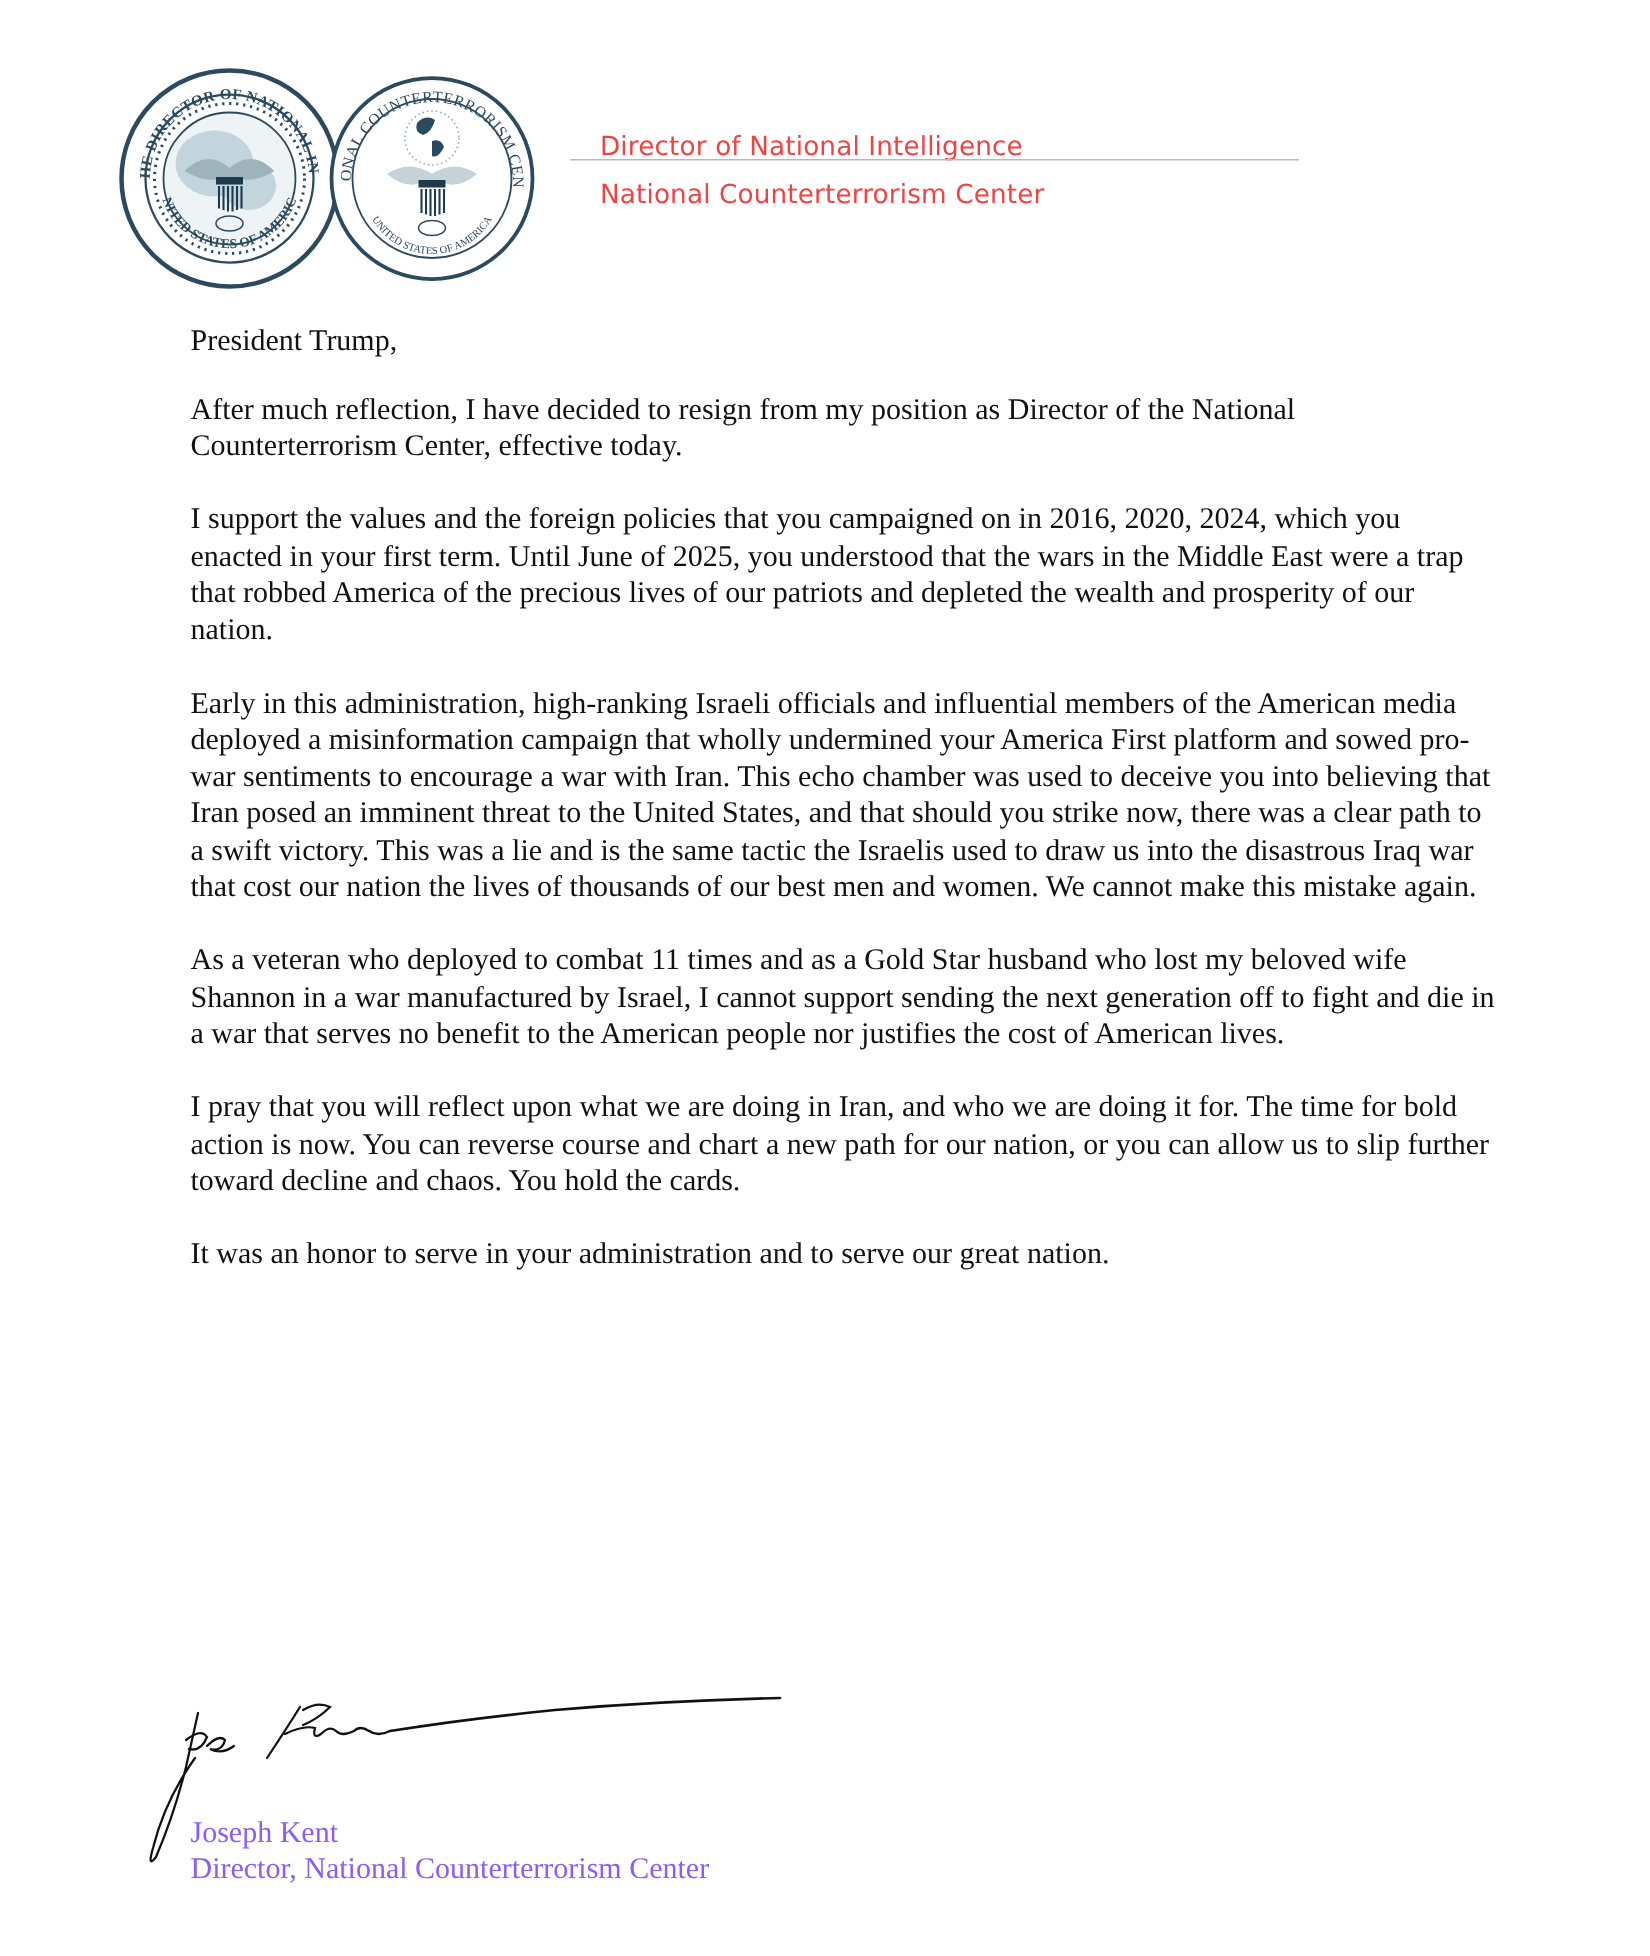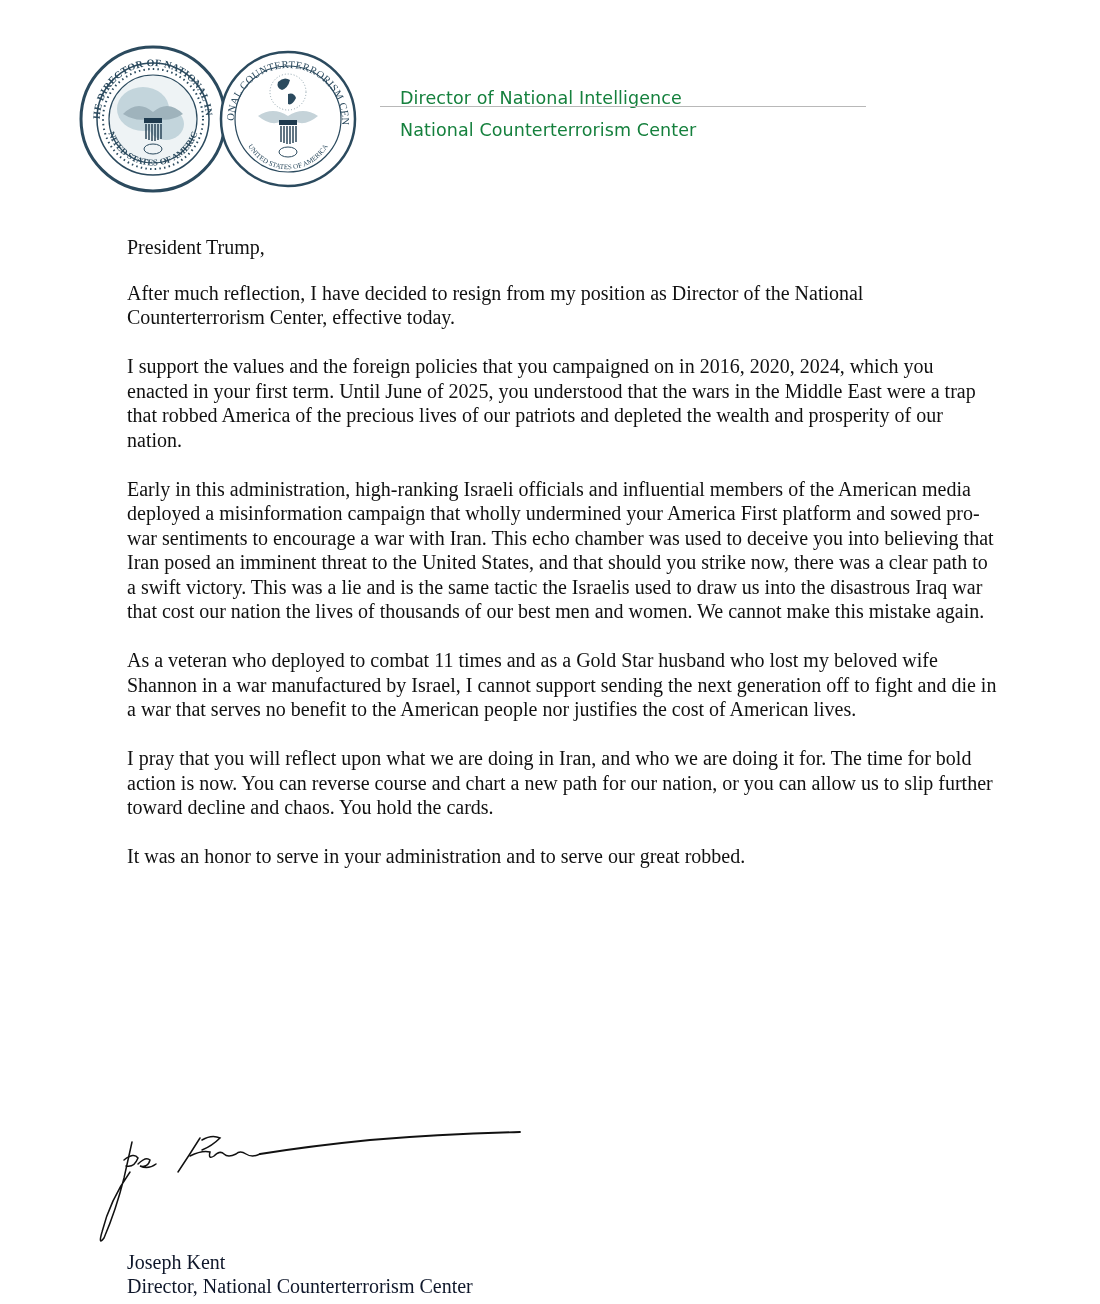--- a/index.html
+++ b/index.html
@@ -1,27 +1,27 @@
 <!DOCTYPE html>
 <html><head>
 <meta charset="utf-8">
 <style>
   html, body { margin:0; padding:0; background:#ffffff; }
   body { width:1100px; height:1304px; position:relative; overflow:hidden; color:#111; }
   .seal { position:absolute; }
   .seal svg { display:block; }
-  .hdr { position:absolute; left:400px; font-family:"DejaVu Sans", sans-serif; font-size:17.5px; color:#15803d; letter-spacing:0.1px; }
+  .hdr { position:absolute; left:400px; font-family:"DejaVu Sans", sans-serif; font-size:17.5px; color:#ef4444; letter-spacing:0.1px; }
   .hdr1 { top:88px; }
   .hdr2 { top:120px; }
   .rule { position:absolute; left:380px; top:106px; width:486px; height:1px; background:#b8b8b8; }
-  .letter { position:absolute; left:127px; top:215px; width:870px; font-family:"Liberation Serif", serif; font-size:20px; line-height:24.5px; color:#111;margin-top:20px; }
+  .letter { position:absolute; left:127px; top:215px; width:870px; font-family:"Liberation Serif", serif; font-size:20px; line-height:24.5px; color:#111; }
   .letter p { margin:0 0 24.5px 0; }
   .salutation { margin-bottom:21px !important; }
   .sig { position:absolute; left:90px; top:1120px; }
-  .signer { position:absolute; left:127px; top:1210px; font-family:"Liberation Serif", serif; font-size:20px; line-height:24px; color:#0f172a;margin-top:40px; }
+  .signer { position:absolute; left:127px; top:1210px; font-family:"Liberation Serif", serif; font-size:20px; line-height:24px; color:#8b5cf6; }
 </style>
 </head>
 <body>
 
 <div class="seal" style="left:78px; top:44px;">
   <svg width="150" height="150" viewBox="0 0 150 150">
     <defs>
       <path id="odniTop" d="M 22 75 A 53 53 0 0 1 128 75"></path>
       <path id="odniBot" d="M 30 88 A 47 47 0 0 0 120 88"></path>
     </defs>
@@ -86,21 +86,21 @@
 <div class="rule"></div>
 <div class="hdr hdr2">National Counterterrorism Center</div>
 
 <div class="letter">
   <p class="salutation">President Trump,</p>
   <p>After much reflection, I have decided to resign from my position as Director of the National Counterterrorism Center, effective today.</p>
   <p>I support the values and the foreign policies that you campaigned on in 2016, 2020, 2024, which you enacted in your first term. Until June of 2025, you understood that the wars in the Middle East were a trap that robbed America of the precious lives of our patriots and depleted the wealth and prosperity of our nation.</p>
   <p>Early in this administration, high-ranking Israeli officials and influential members of the American media deployed a misinformation campaign that wholly undermined your America First platform and sowed pro-war sentiments to encourage a war with Iran. This echo chamber was used to deceive you into believing that Iran posed an imminent threat to the United States, and that should you strike now, there was a clear path to a swift victory. This was a lie and is the same tactic the Israelis used to draw us into the disastrous Iraq war that cost our nation the lives of thousands of our best men and women. We cannot make this mistake again.</p>
   <p>As a veteran who deployed to combat 11 times and as a Gold Star husband who lost my beloved wife Shannon in a war manufactured by Israel, I cannot support sending the next generation off to fight and die in a war that serves no benefit to the American people nor justifies the cost of American lives.</p>
   <p>I pray that you will reflect upon what we are doing in Iran, and who we are doing it for. The time for bold action is now. You can reverse course and chart a new path for our nation, or you can allow us to slip further toward decline and chaos. You hold the cards.</p>
-  <p>It was an honor to serve in your administration and to serve our great robbed.</p>
+  <p>It was an honor to serve in your administration and to serve our great nation.</p>
 </div>
 
 <div class="sig">
   <svg width="440" height="130" viewBox="0 0 440 130" fill="none" stroke="#111" stroke-width="1.5" stroke-linecap="round">
     <path d="M42 22 Q38 40 34 58 Q26 90 14 118 Q8 126 12 112 Q20 80 40 52"></path>
     <path d="M34 40 Q44 32 48 38 Q44 48 36 46"></path>
     <path d="M48 44 Q56 36 60 40 Q58 48 50 46 Q58 50 66 44"></path>
     <path d="M110 18 Q100 34 88 52"></path>
     <path d="M112 20 Q122 14 130 18 Q122 26 112 30"></path>
     <path d="M100 36 Q112 30 120 32 Q118 40 124 36 Q130 30 134 34 Q138 38 146 34 Q150 30 156 34 Q162 38 170 34"></path>

